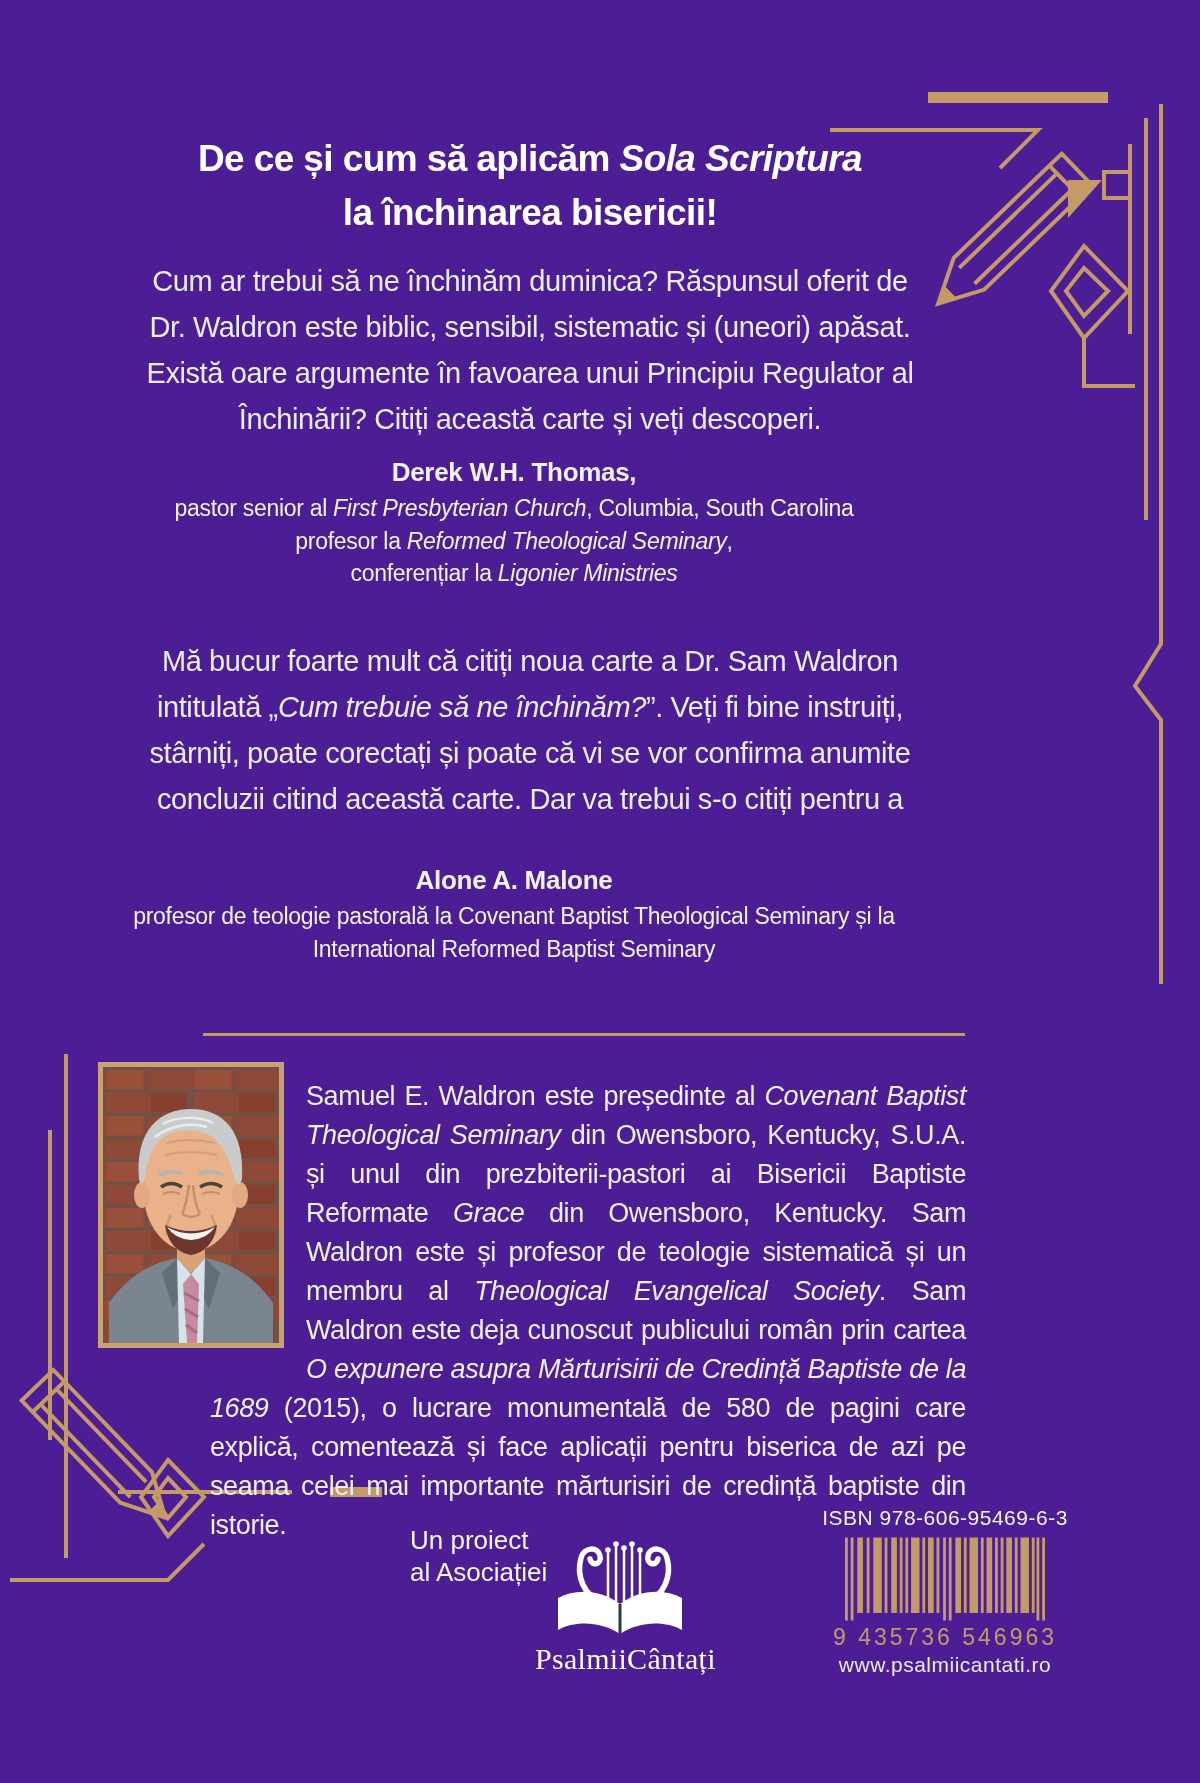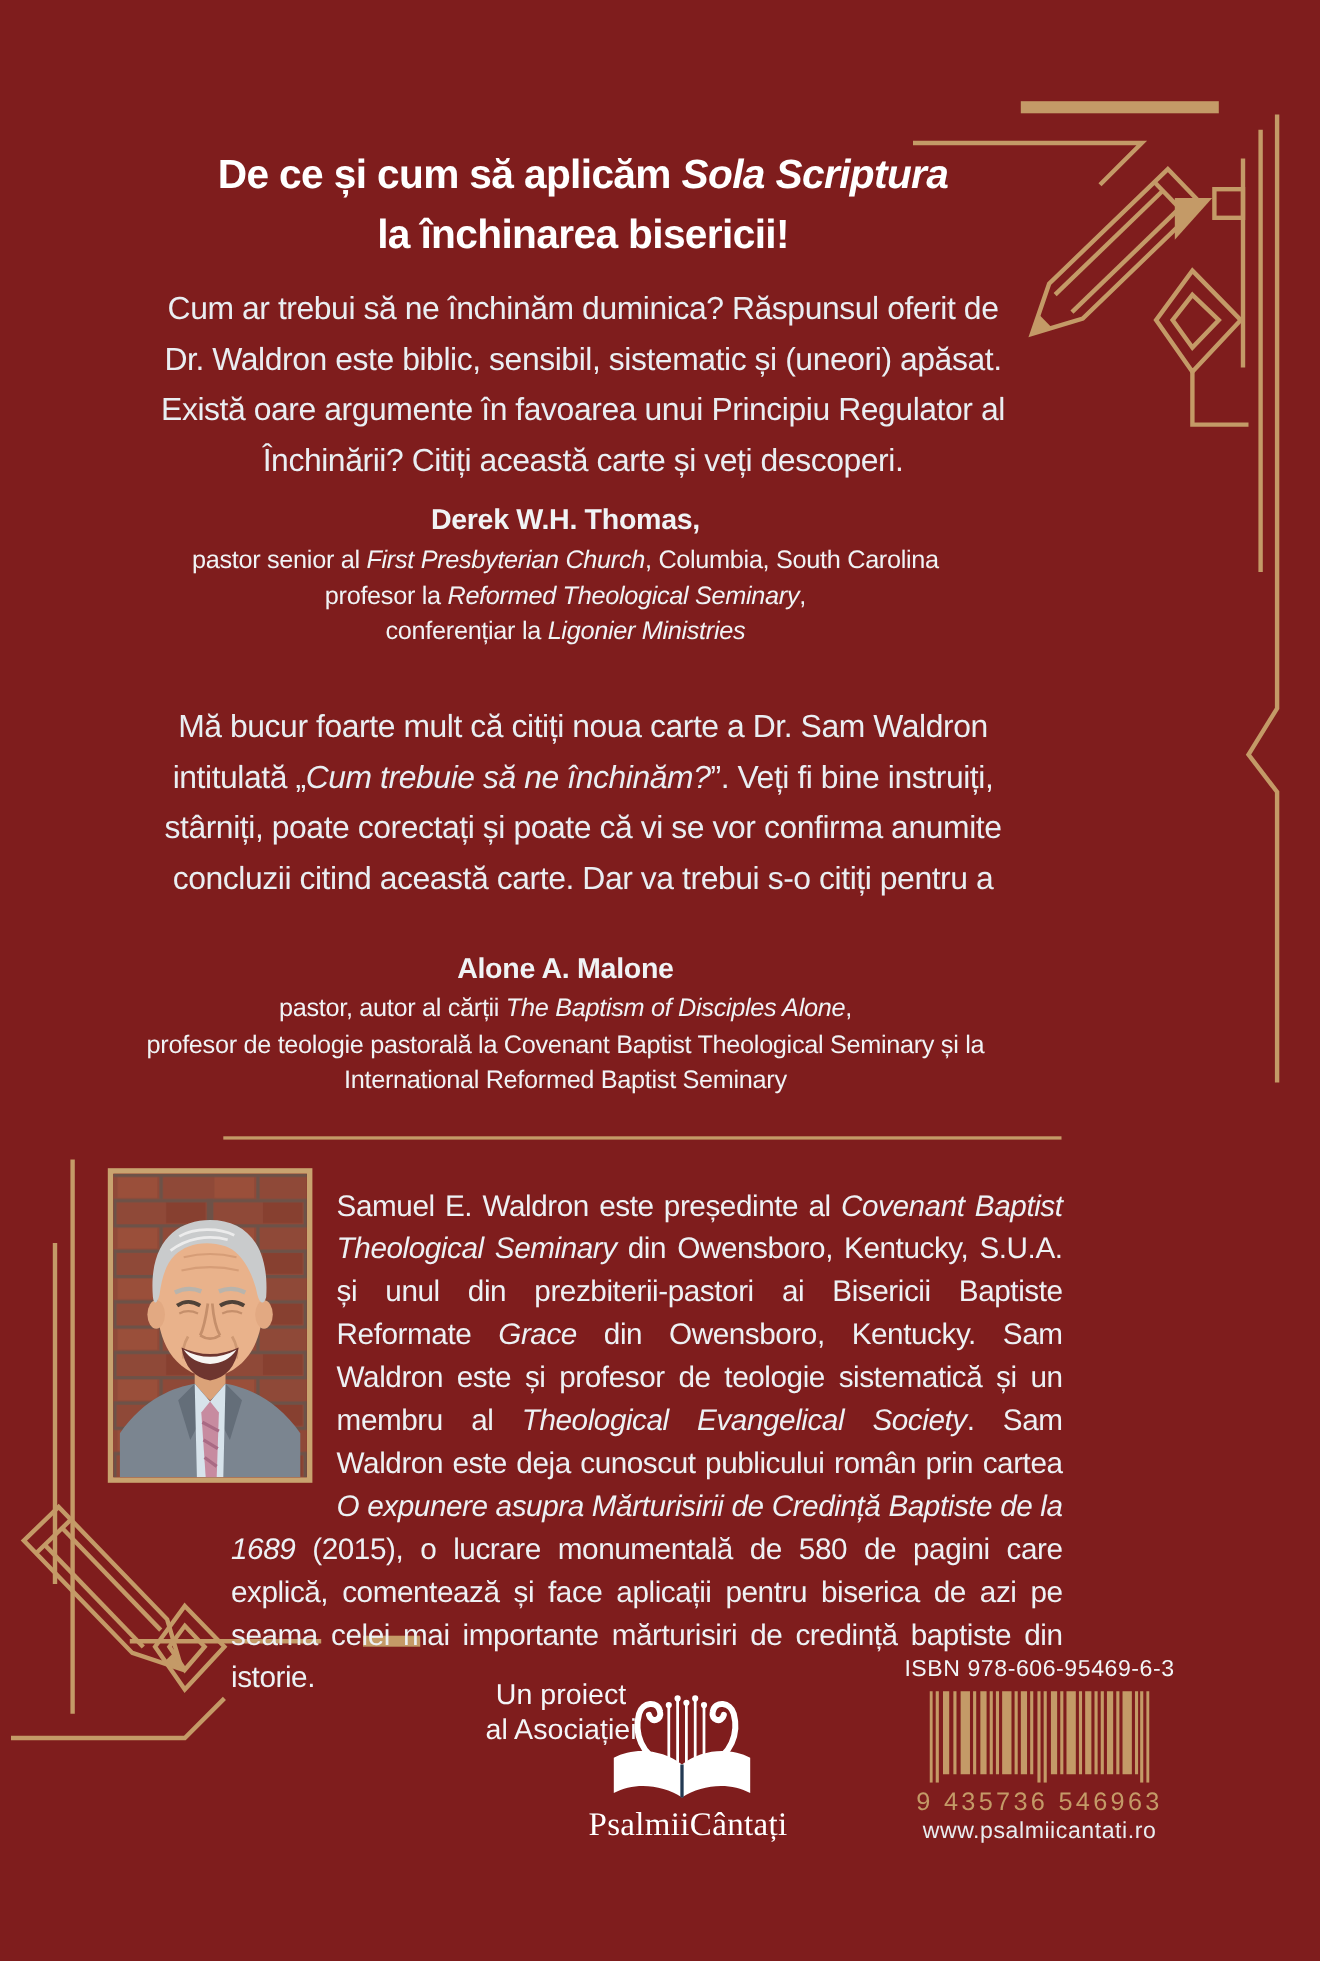--- a/index.html
+++ b/index.html
@@ -1,18 +1,18 @@
 <!DOCTYPE html>
 <html><head>
 <meta charset="utf-8">
 <style>
   html,body{margin:0;padding:0;background:#111;}
   .cover{
     position:relative;width:1200px;height:1783px;margin:0 auto;
-    background:#7f1d1d;overflow:hidden;
+    background:#4c1d95;overflow:hidden;
     font-family:"Liberation Sans",sans-serif;color:#eef2f4;
   }
   
   svg.orn{position:absolute;}
   svg.orn path, svg.orn rect.box{fill:none;stroke:#c49a67;stroke-width:4;stroke-linejoin:miter;}
   svg.orn .fill{fill:#c49a67;stroke:none;}
   
   .headline{position:absolute;left:80px;top:132px;width:900px;text-align:center;
     color:#ffffff;font-weight:bold;font-size:37px;line-height:54px;letter-spacing:-0.6px;}
   .headline .hl-line{white-space:nowrap;}
@@ -27,21 +27,21 @@
   
   .divider{position:absolute;left:203px;top:1033px;width:762px;height:3px;background:#c49a67;}
   
   .bio{position:absolute;left:210px;top:1077px;width:756px;
     font-size:27px;line-height:39px;letter-spacing:-0.4px;text-align:justify;color:#edf1f4;}
   .bio .photo-spacer{float:left;width:96px;height:282px;}
   .photo-frame{position:absolute;left:98px;top:1062px;width:176px;height:276px;
     border:5px solid #c9a36f;}
   .photo-frame svg{display:block;}
   
-  .project-note{position:absolute;left:410px;top:1524px;width:200px;text-align:center;
+  .project-note{position:absolute;left:410px;top:1524px;width:200px;text-align:left;
     font-size:26px;line-height:32px;letter-spacing:0;color:#f4f6f8;}
   .logo-block{position:absolute;left:535px;top:1540px;width:170px;text-align:center;}
   .logo-block svg{display:block;margin:0 auto;}
   .logo-text{margin-top:2px;font-family:"Liberation Serif",serif;font-size:30px;
     color:#ffffff;white-space:nowrap;letter-spacing:0.3px;}
   .isbn-block{position:absolute;left:800px;top:1506px;width:290px;text-align:center;}
   .isbn-label{font-size:21px;color:#f2f5f7;letter-spacing:0.5px;white-space:nowrap;}
   .barcode-wrap{margin-top:6px;}
   .barcode-wrap svg{display:block;margin:0 auto;}
   .isbn-number{margin-top:2px;font-size:23px;color:#c49a67;letter-spacing:3px;white-space:nowrap;}
@@ -110,21 +110,20 @@
 
   <div class="quote" style="top:638px;">
     <div class="q-line"><span>Mă bucur foarte mult că citiți noua carte a Dr. Sam Waldron</span></div>
     <div class="q-line"><span>intitulată „</span><i>Cum trebuie să ne închinăm?</i><span>”. Veți fi bine instruiți,</span></div>
     <div class="q-line"><span>stârniți, poate corectați și poate că vi se vor confirma anumite</span></div>
     <div class="q-line"><span>concluzii citind această carte. Dar va trebui s-o citiți pentru a</span></div>
   </div>
 
   <div class="attrib" style="top:860px;">
     <div class="name">Alone A. Malone</div>
-    <div class="cred"><span>pastor, autor al cărții </span><i>The Baptism of Disciples Alone</i><span>,</span></div>
     <div class="cred"><span>profesor de teologie pastorală la Covenant Baptist Theological Seminary și la</span></div>
     <div class="cred"><span>International Reformed Baptist Seminary</span></div>
   </div>
 
   <div class="divider"></div>
 
   <div class="photo-frame">
     <svg width="176" height="276" viewBox="0 0 176 276">
       <defs>
         <pattern id="bricks" width="88" height="46" patternUnits="userSpaceOnUse">

